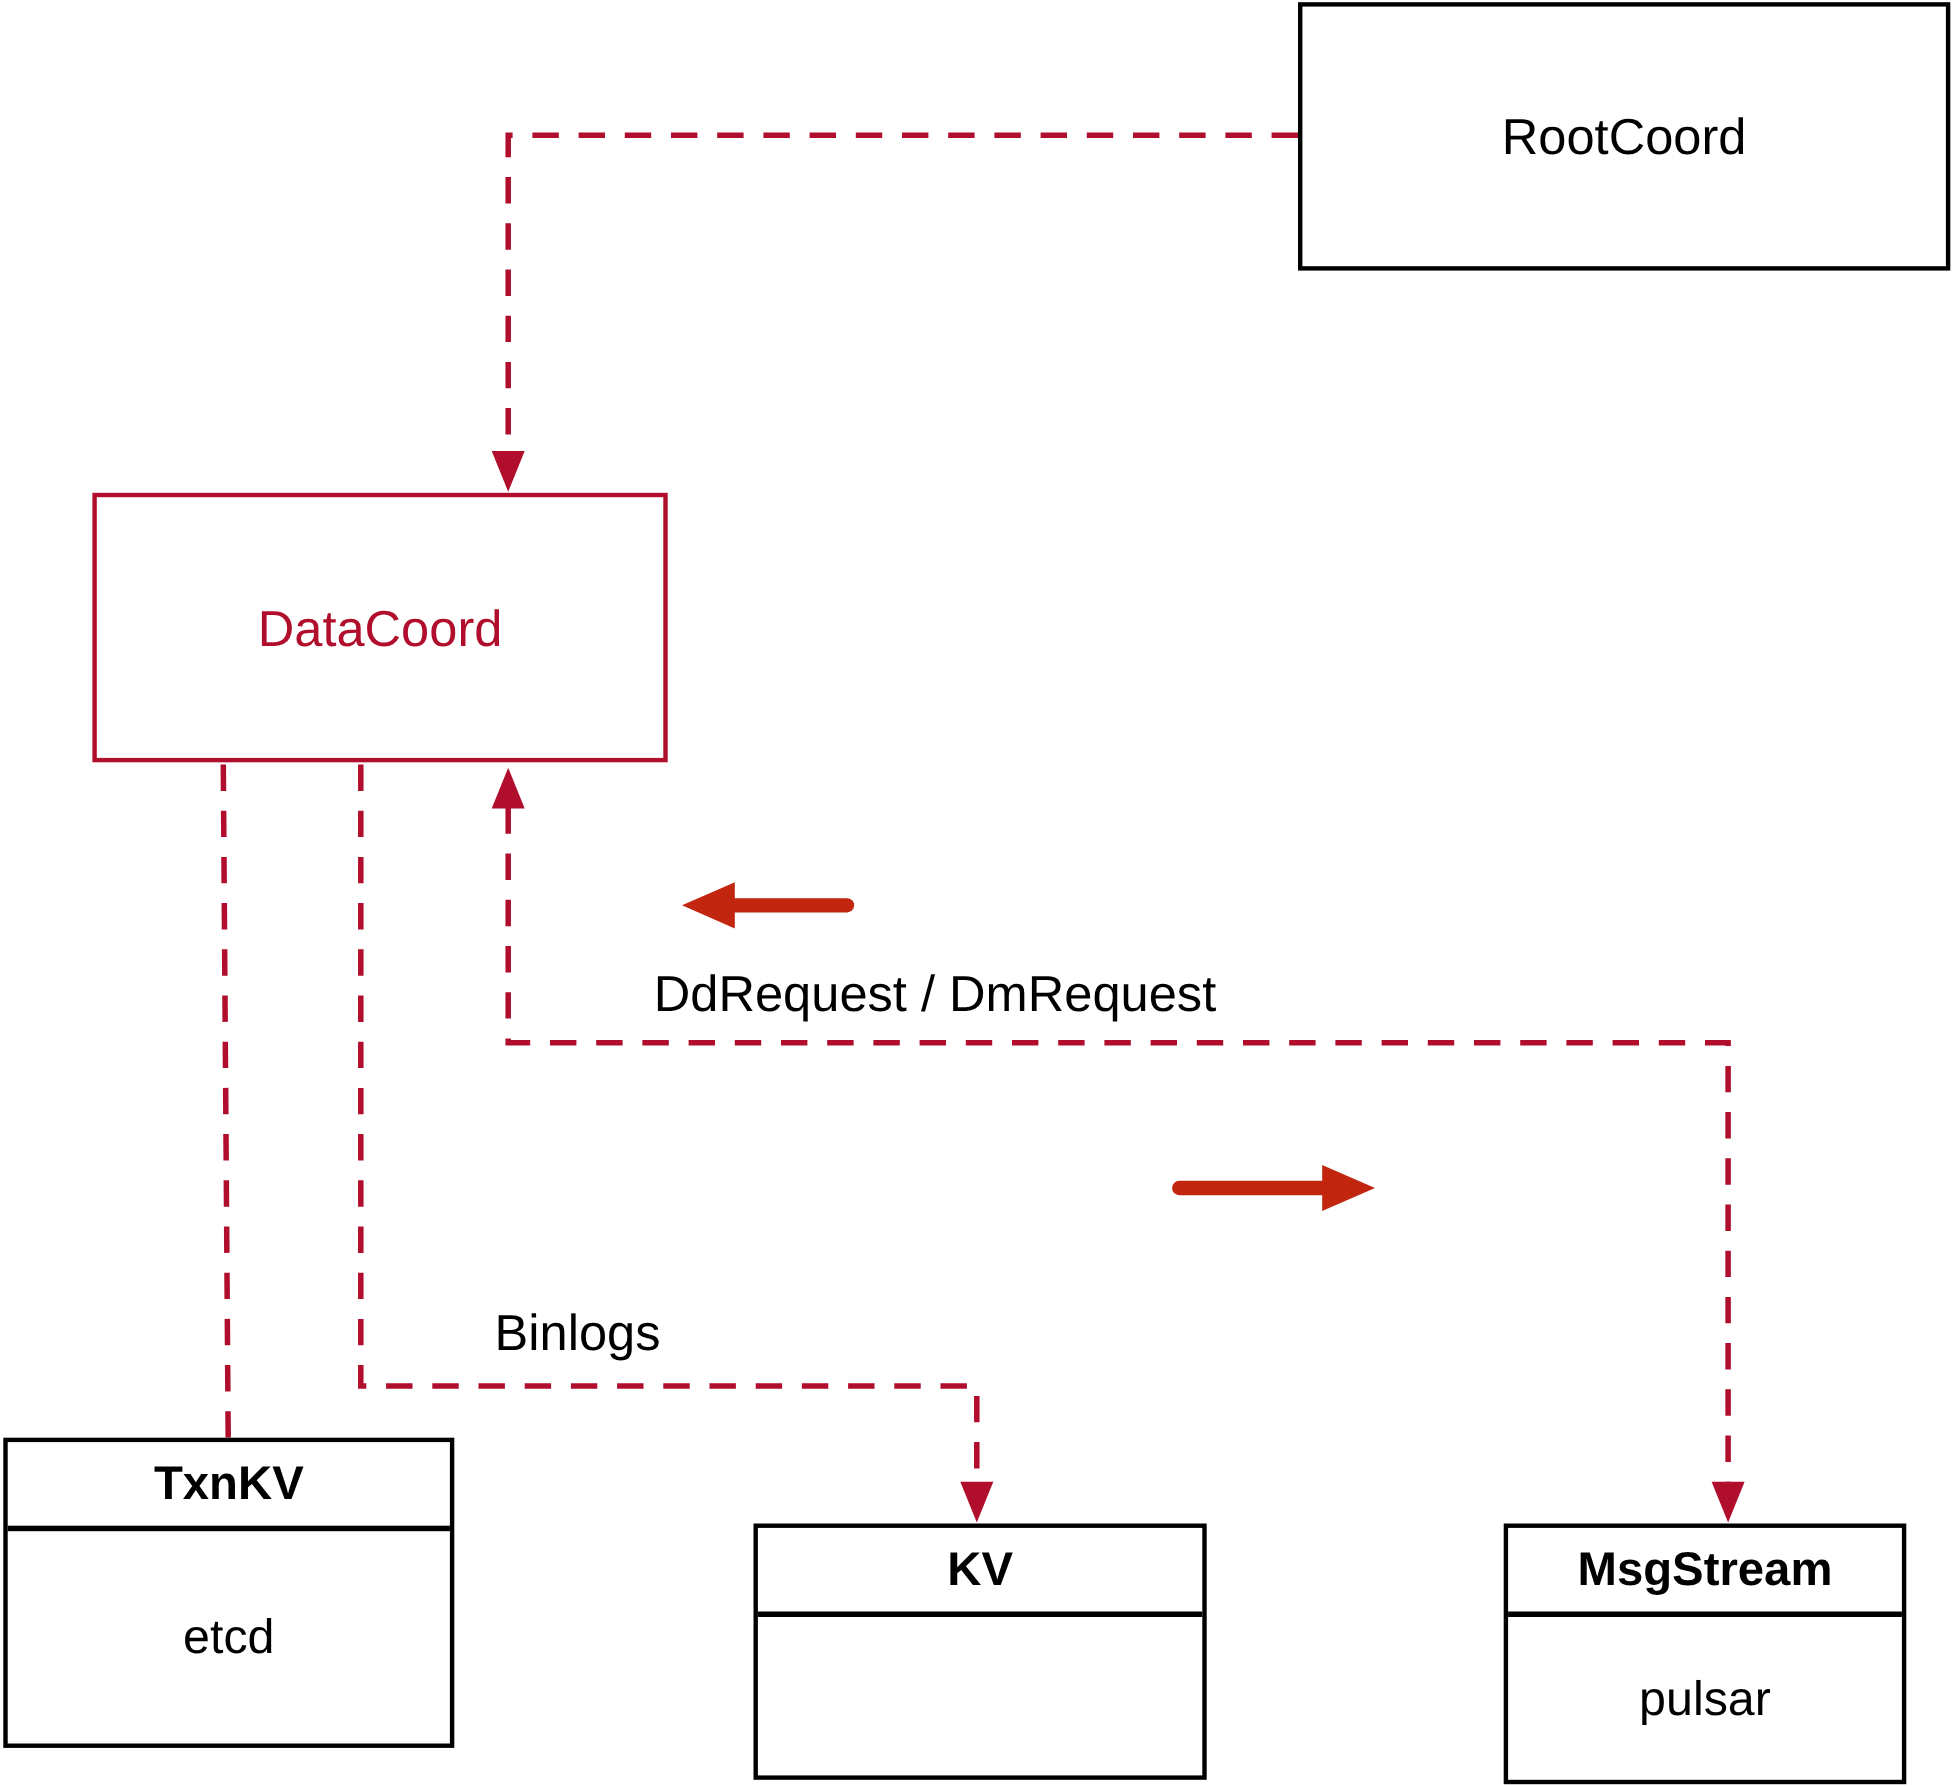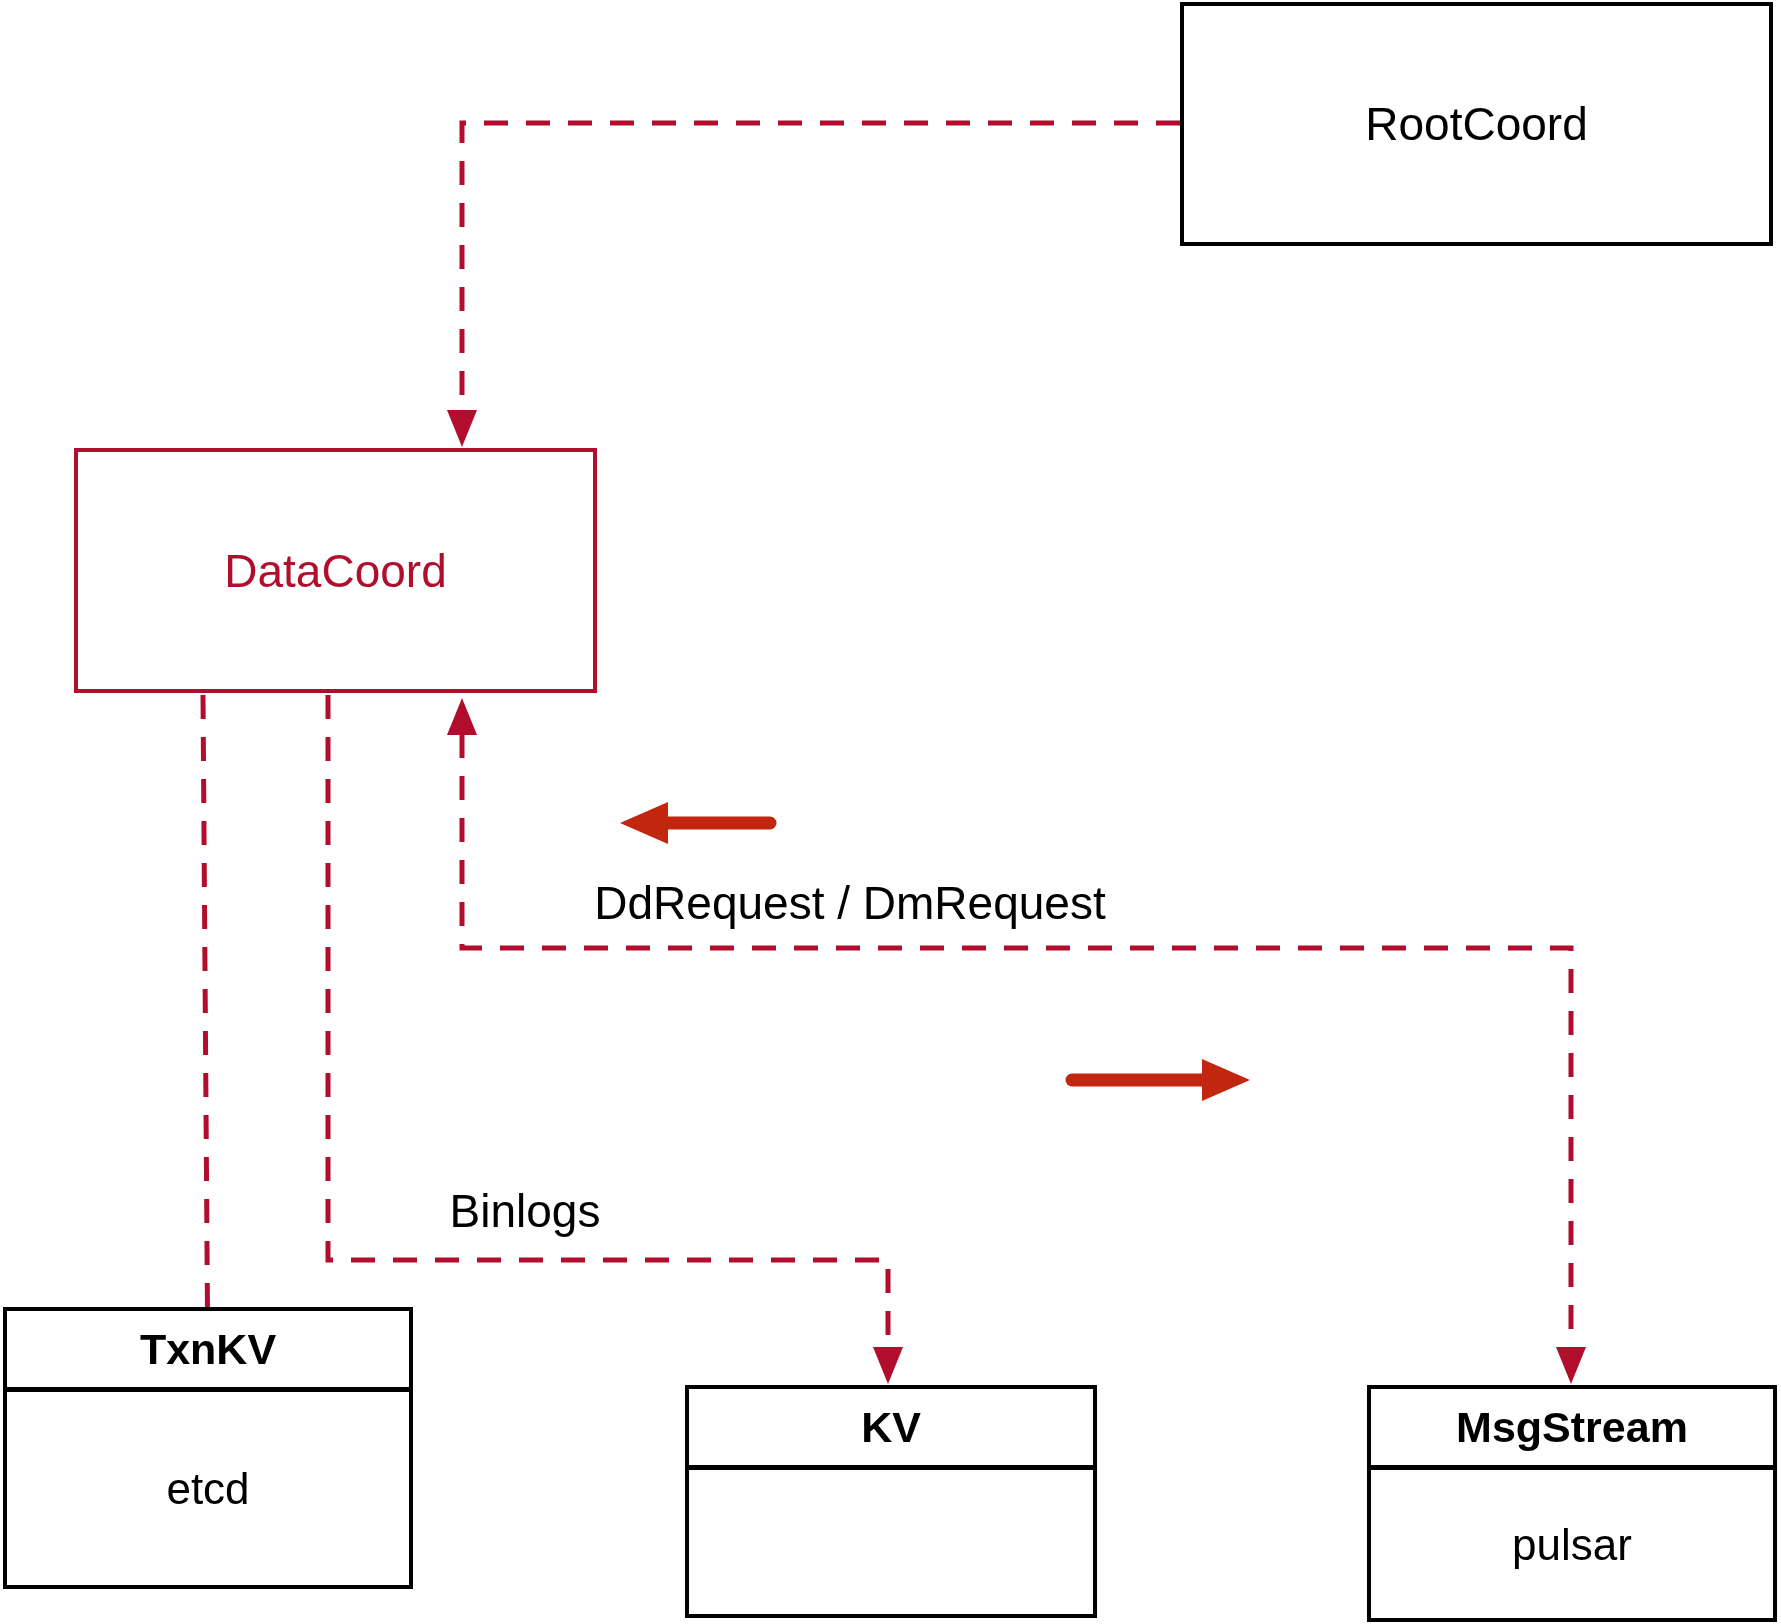--- a/index.html
+++ b/index.html
@@ -45,21 +45,21 @@
     align-items: center;
     justify-content: center;
     font-size: 46px;
     color: var(--ink);
   }
   .node-rootcoord {
     left: 1180px; top: 2px; width: 593px; height: 244px;
     border: 4px solid var(--ink);
   }
   .node-datacoord {
-    left: 74px; top: 448px; width: 523px; height: 245px;
+    left: 84px; top: 448px; width: 523px; height: 245px;
     border: 4px solid var(--red-dark);
     color: var(--red-dark);
   }
   .tablebox {
     position: absolute;
     box-sizing: border-box;
     background: var(--bg);
     border: 4px solid var(--ink);
     display: flex;
     flex-direction: column;
@@ -79,21 +79,21 @@
     flex: 1;
     display: flex;
     flex-direction: column;
     align-items: center;
     justify-content: center;
     font-size: 44px;
     line-height: 67px;
   }
   .tablebox-txnkv     { left: 3px;    top: 1307px; width: 410px; height: 282px; }
   .tablebox-kv        { left: 685px;  top: 1385px; width: 412px; height: 233px; }
-  .tablebox-msgstream { left: 1367px; top: 1385px; width: 410px; height: 237px; }
+  .tablebox-msgstream { left: 1367px; top: 1385px; width: 366px; height: 237px; }
 
   .edge-label {
     position: absolute;
     transform: translate(-50%, -50%);
     white-space: nowrap;
     font-size: 46px;
     color: var(--ink);
   }
   .lbl-schema   { left: 698px;  top: 76px; }
   .lbl-dd       { left: 850px;  top: 903px; }

